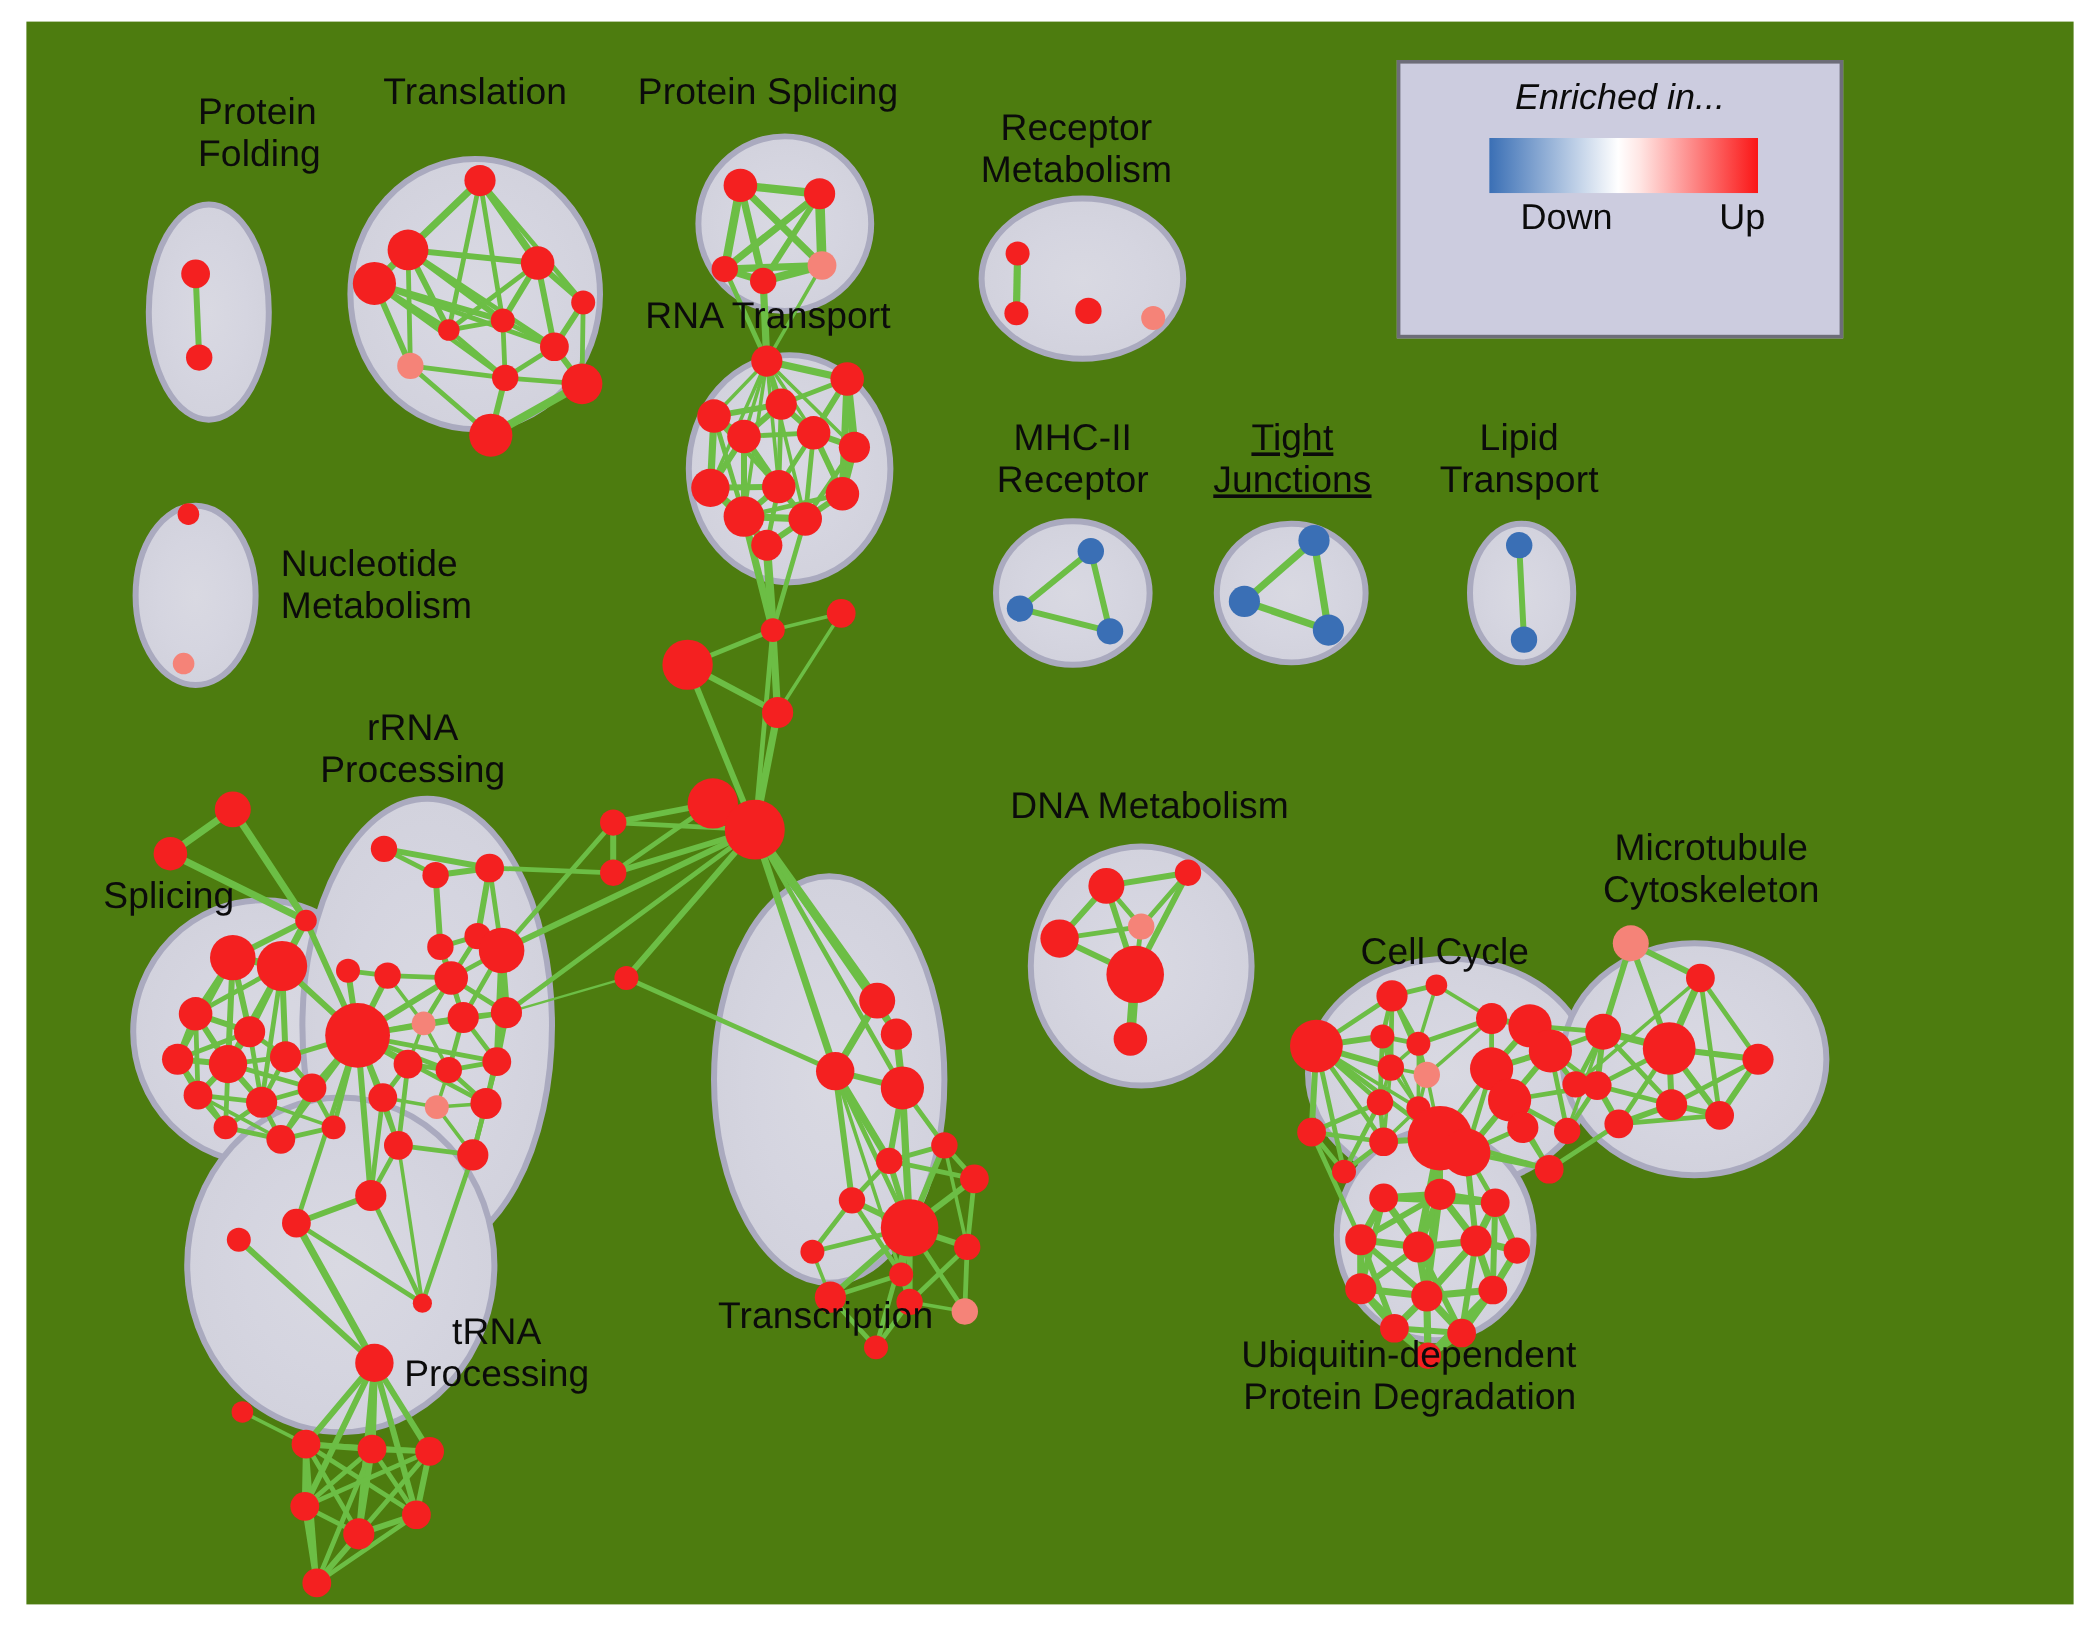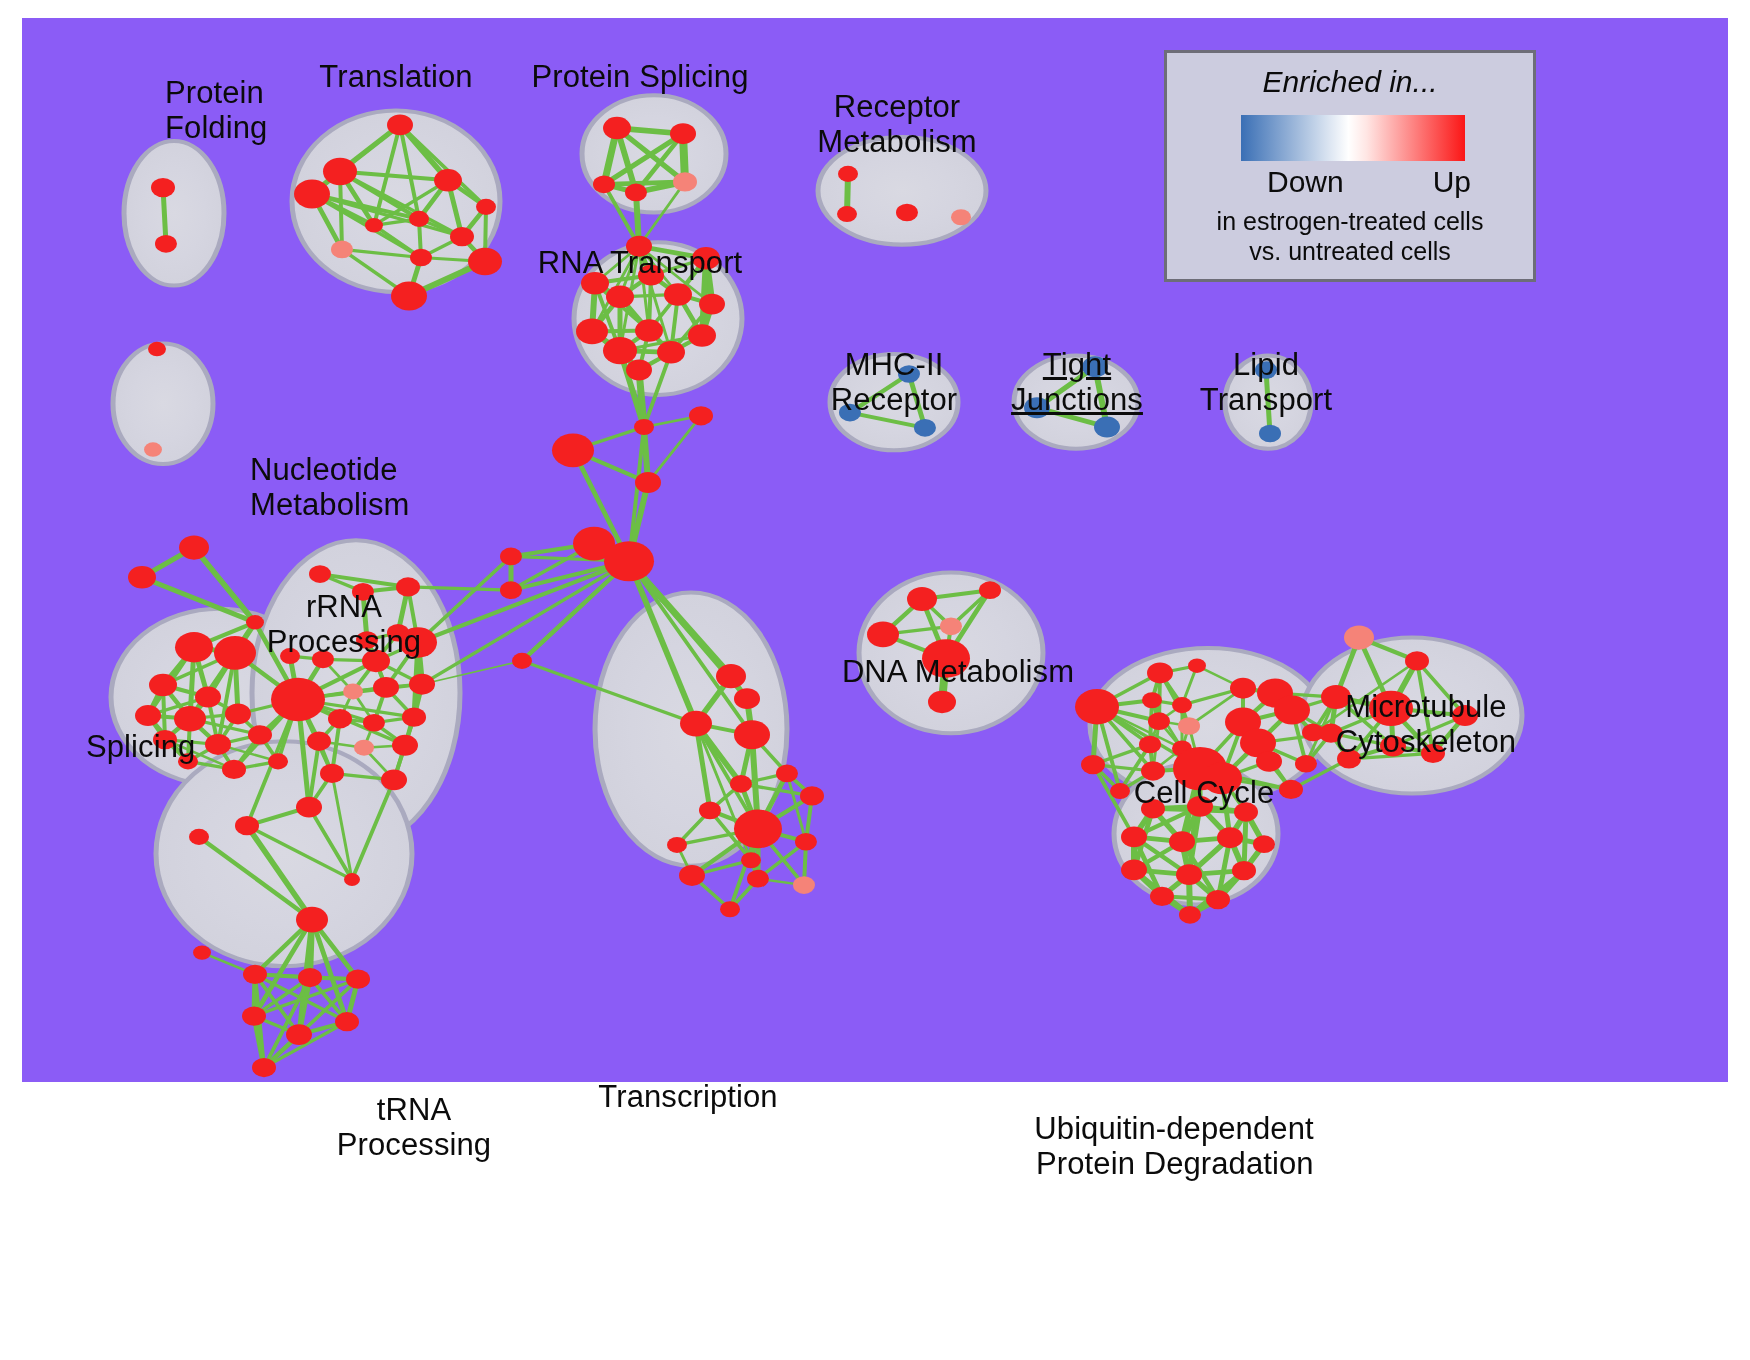--- a/index.html
+++ b/index.html
@@ -1,18 +1,18 @@
 <!DOCTYPE html>
 <html><head>
 <meta charset="utf-8">
 <style>
   html,body{margin:0;padding:0;background:#ffffff;}
   body{font-family:"Liberation Sans", sans-serif;}
   #stage{position:relative;width:1750px;height:1360px;background:#ffffff;overflow:hidden;}
-  #canvasWrap{position:absolute;left:22px;top:18px;width:1706px;height:1064px;background:#8b5cf6;}
+  #canvasWrap{position:absolute;left:22px;top:18px;width:1706px;height:1319px;background:#4d7c0f;}
   svg#net{position:absolute;left:0;top:0;width:100%;height:100%;display:block;}
   .clabel{position:absolute;color:#0b0b0b;font-size:31px;line-height:1.12;font-weight:400;white-space:pre;letter-spacing:.1px;}
   .clabel.ctr{text-align:center;transform:translateX(-50%);}
   .clabel.lft{text-align:left;}
   #legend{position:absolute;box-sizing:border-box;border:3px solid #6d6d78;background:#ccccdf;}
   #legend .ltitle{position:absolute;left:0;right:0;text-align:center;font-size:30px;color:#0b0b0b;font-style:italic;}
   #legend .bar{position:absolute;border-radius:1px;}
   #legend .lo,#legend .hi{position:absolute;font-size:30px;color:#0b0b0b;margin-left:44px;}
   #legend .sub{position:absolute;left:0;right:0;text-align:center;font-size:25px;color:#0b0b0b;line-height:1.18;}
 </style>
@@ -687,21 +687,21 @@
     </svg>
 
     <div id="gLabels">
         <div class="clabel lft" style="left: 143px; top: 58px;">Protein
 Folding</div>
         <div class="clabel ctr" style="left: 374px; top: 42px;">Translation</div>
         <div class="clabel ctr" style="left: 618px; top: 42px;">Protein Splicing</div>
         <div class="clabel ctr" style="left: 618px; top: 228px;">RNA Transport</div>
         <div class="clabel ctr" style="left: 875px; top: 72px;">Receptor
 Metabolism</div>
-        <div class="clabel lft" style="left: 228px; top: 435px;">Nucleotide
+        <div class="clabel lft" style="left: 212px; top: 435px;">Nucleotide
 Metabolism</div>
         <div class="clabel ctr" style="left: 872px; top: 330px;">MHC-II
 Receptor</div>
         <div class="clabel ctr" style="left: 1055px; top: 330px; text-decoration: underline;">Tight
 Junctions</div>
         <div class="clabel ctr" style="left: 1244px; top: 330px;">Lipid
 Transport</div>
         <div class="clabel lft" style="left: 64px; top: 712px;">Splicing</div>
         <div class="clabel ctr" style="left: 322px; top: 572px;">rRNA
 Processing</div>
@@ -718,17 +718,16 @@
 
     <div id="legend" style="left: 1142px; top: 32px; width: 372px; height: 232px;">
       <div class="ltitle" style="top: 12px;">Enriched in...</div>
       <div class="bar" style="left: 74px; top: 62px; width: 224px; height: 46px;">
         <svg width="100%" height="100%" preserveAspectRatio="none" viewBox="0 0 100 100">
           <rect x="0" y="0" width="100" height="100" fill="url(#legendGrad)"></rect>
         </svg>
       </div>
       <div class="lo" style="left: 56px; top: 112px;">Down</div>
       <div class="hi" style="right: 62px; top: 112px;">Up</div>
-      <div class="sub" style="top: 154px;"><span>in estrogen-treated cells</span><br><span>vs. untreated cells</span></div>
     </div>
 
   </div>
 </div>
 
 </body></html>

